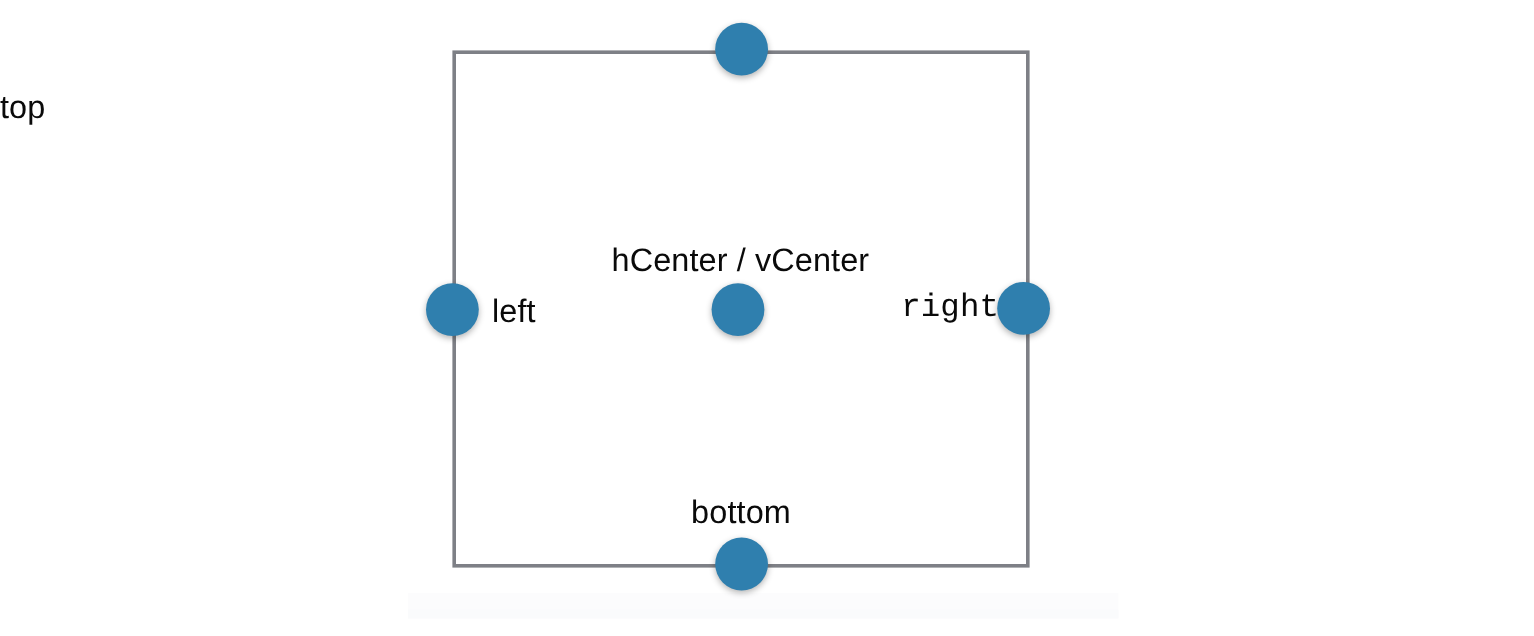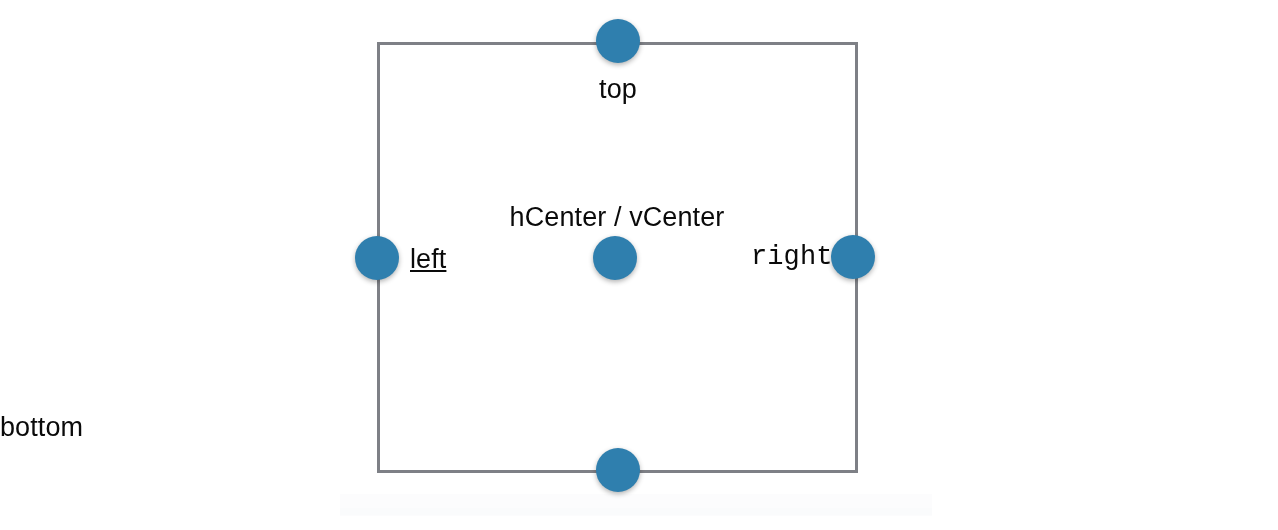--- a/index.html
+++ b/index.html
@@ -68,24 +68,24 @@
   
   .lbl {
     position: absolute;
     color: #0a0a0a;
     font-size: 27px;
     font-weight: 400;
     line-height: 1;
     white-space: nowrap;
     letter-spacing: 0.1px;
   }
-  .lbl-top     { left: 0;     top:  76px; width: 1236px; text-align: center; }
-  .lbl-bottom  { left: 0;     top: 414px; width: 1235px; }
+  .lbl-top     { left: 0;     top:  76px; width: 1236px; }
+  .lbl-bottom  { left: 0;     top: 414px; width: 1235px; text-align: center; }
   .lbl-center  { left: 0;     top: 204px; width: 1234px; text-align: center; }
-  .lbl-left    { left: 410px; top: 246px; text-decoration: underline; }
+  .lbl-left    { left: 410px; top: 246px; }
   .lbl-right   { left: 751px; top: 244px; font-family: Liberation Mono, monospace; }
 </style>
 </head>
 <body>
 
 <div id="canvas">
 
   <div class="faint-band"></div>
   <div class="faint-band-line"></div>
 

